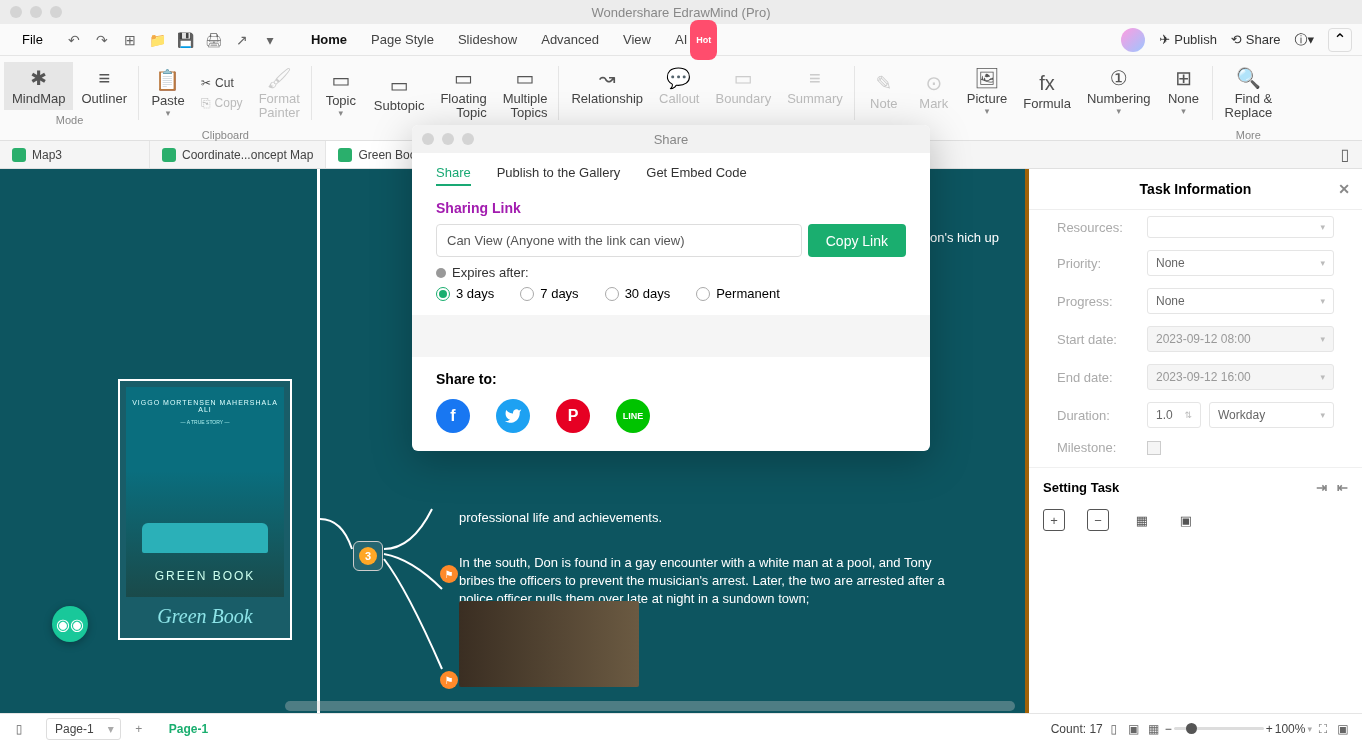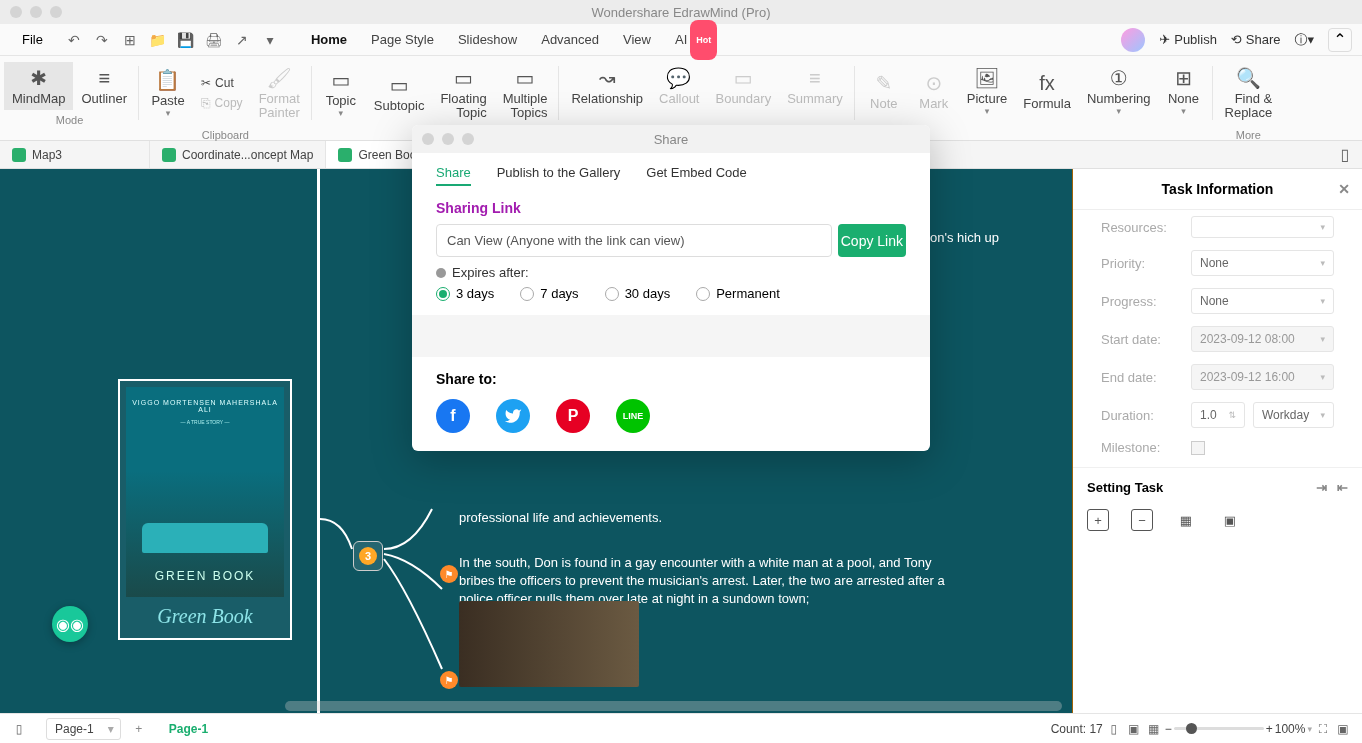--- a/index.html
+++ b/index.html
@@ -80,35 +80,35 @@
 .dialog { position: absolute; left: 412px; top: 125px; width: 518px; background: #fff; border-radius: 6px; box-shadow: 0 10px 40px rgba(0,0,0,0.25); overflow:hidden;}
 .dlg-titlebar { height: 28px; background: #f2f2f2; display:flex; align-items:center; padding:0 10px; position:relative;}
 .dlg-title { position:absolute; left:50%; transform:translateX(-50%); font-size:13px; color:#888;}
 .dlg-tabs { display:flex; gap:26px; padding: 12px 24px 6px; font-size:13px;}
 .dlg-tab { color:#333; cursor:pointer; padding-bottom:4px;}
 .dlg-tab.active { color:#19a974; border-bottom:2px solid #19a974; font-weight:500;}
 .dlg-body { padding: 8px 24px 18px;}
 .dlg-h { font-weight:700; font-size:14px; margin-bottom:8px; color:#a21caf;}
 .link-row { display:flex; gap:6px;}
 .link-input { flex:1; border:1px solid #ddd; border-radius:4px; padding:8px 10px; font-size:13px; color:#555;}
-.copy-btn { background:#1aae6f; color:#fff; border:none; border-radius:4px; padding:0 3px; font-size:14px; cursor:pointer;}
+.copy-btn { background:#1aae6f; color:#fff; border:none; border-radius:4px; padding:0 18px; font-size:14px; cursor:pointer;}
 .exp-row { display:flex; align-items:center; gap:6px; margin-top:8px; font-size:13px; color:#333;}
 .radio-row { display:flex; gap:26px; margin-top:6px; font-size:13px; align-items:center;}
 .radio-opt { display:flex; align-items:center; gap:6px;}
 .rdot { width:14px; height:14px; border:1px solid #aaa; border-radius:50%; display:inline-flex; align-items:center; justify-content:center;}
 .rdot.on { border-color:#1aae6f;}
 .rdot.on::after { content:''; width:8px; height:8px; background:#1aae6f; border-radius:50%;}
 .dlg-sep { height:42px; background:#f5f5f5; margin: 14px -24px 0;}
 .share-to { font-weight:700; font-size:14px; margin:14px 0 12px;}
 .share-icons { display:flex; gap:26px;}
 .sico { width:34px; height:34px; border-radius:50%; display:flex; align-items:center; justify-content:center; color:#fff; font-weight:700;}
 .fb { background:#1877f2;} .tw{background:#1da1f2;} .pn{background:#e60023;} .ln{background:#00c300;}
 
 
-.rightpanel { width: 290px; background:#fff; border-left:1px solid #a16207; display:flex; flex-direction:column;}
+.rightpanel { width: 337px; background:#fff; border-left:4px solid #a16207; display:flex; flex-direction:column;}
 .rp-head { display:flex; align-items:center; justify-content:center; padding:12px; border-bottom:1px solid #eee; position:relative; font-weight:700; font-size:14px;}
 .rp-close { position:absolute; right:12px; color:#888; cursor:pointer;}
 .rp-row { display:flex; align-items:center; padding:6px 28px; gap:8px;}
 .rp-label { width:82px; font-size:13px; color:#aaa;}
 .rp-field { flex:1; border:1px solid #e5e5e5; border-radius:3px; padding:5px 8px; font-size:12px; color:#666; background:#fff; display:flex; justify-content:space-between; align-items:center;}
 .rp-field.dim { background:#f5f5f5; color:#999;}
 .rp-caret { color:#bbb; font-size:9px;}
 .rp-sec { padding:12px 14px 6px; font-weight:700; font-size:13px; border-top:1px solid #f0f0f0; margin-top:6px; display:flex; align-items:center; justify-content:space-between;}
 .rp-icons { display:flex; gap:10px;}
 .rp-iconrow { display:flex; gap:22px; padding:8px 14px;}

